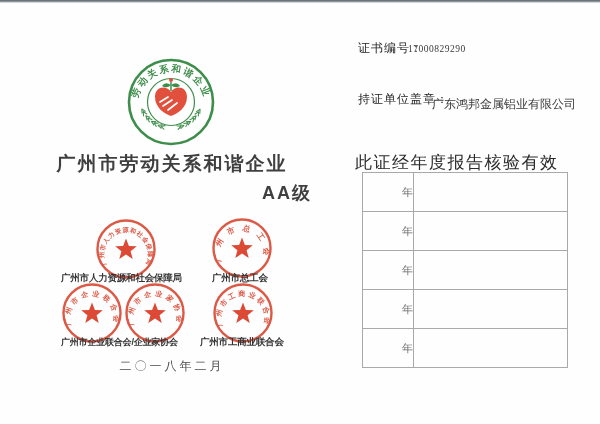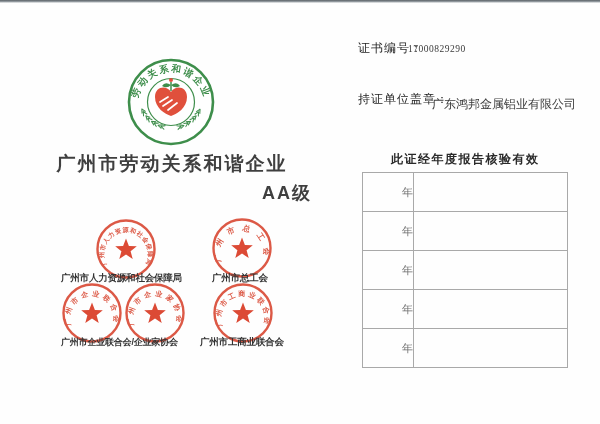--- a/index.html
+++ b/index.html
@@ -48,22 +48,22 @@
   #holder-label{left:358px;top:91px;text-align:right;}
   .cert-number{
     position:absolute;left:408px;top:44px;font-family:"Liberation Serif",serif;
     font-size:9.5px;color:#3a3a3a;letter-spacing:0.5px;
   }
   .holder-name{
     position:absolute;left:432px;top:96px;font-family:"Liberation Serif",serif;
     font-size:12px;color:#3a3a3a;white-space:nowrap;
   }
   .validity-title{
-    position:absolute;left:355px;top:151px;font-size:12px;font-weight:700;
-    color:#2a2a2a;letter-spacing:1.5px;white-space:nowrap;margin-left:36px;
+    position:absolute;left:355px;top:151px;font-size:17px;font-weight:400;
+    color:#2a2a2a;letter-spacing:1.5px;white-space:nowrap;
   }
   table.year-table{
     position:absolute;left:362px;top:172px;width:206px;border-collapse:collapse;
   }
   table.year-table td{
     border:1px solid #a9a9a9;height:38px;padding:0;
   }
   td.year-cell{
     width:50px;text-align:right;padding-right:7px;
     font-size:11px;color:#6e6e6e;
@@ -152,20 +152,21 @@
       </defs>
     <circle cx="32" cy="32" r="28.5" fill="none" stroke="#dc5946" stroke-width="2.4"></circle>
     <text class="arc-text" font-size="7" letter-spacing="2.5" fill="#dc5946" text-anchor="middle">
       <textPath href="#s5arc" startOffset="50%">广州市工商业联合会</textPath>
     </text>
     <polygon points="32,21.5 34.9,28.9 42.8,29.3 36.6,34.3 38.7,42 32,37.6 25.3,42 27.4,34.3 21.2,29.3 29.1,28.9" fill="#dc4a35"></polygon>
   </svg>
   <div id="label3" class="seal-label">广州市企业联合会/企业家协会</div>
   <div id="label5" class="seal-label">广州市工商业联合会</div>
 
+  <div class="issue-date">二〇一八年二月</div>
 
   <div id="cert-no-label" class="field-label">证书编号：</div>
   <div class="cert-number">17000829290</div>
 
   <div id="holder-label" class="field-label">持证单位盖章：</div>
   <div class="holder-name">广东鸿邦金属铝业有限公司</div>
 
   <div class="validity-title">此证经年度报告核验有效</div>
 
   <table class="year-table">

